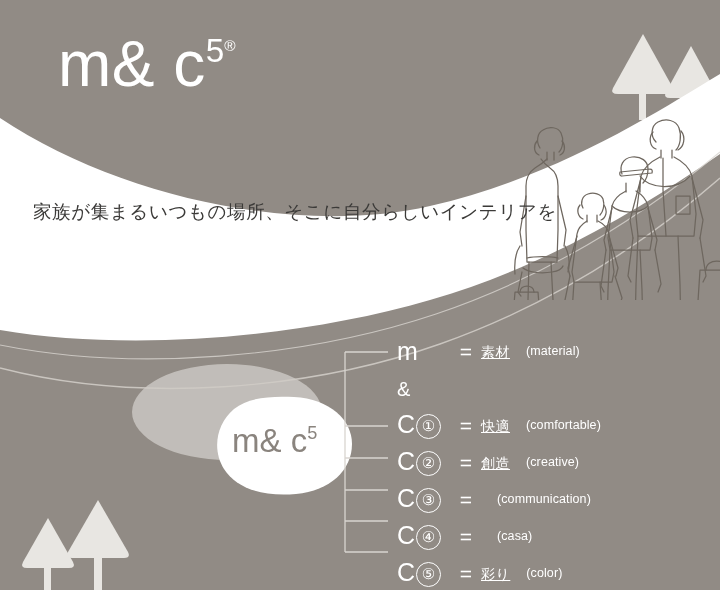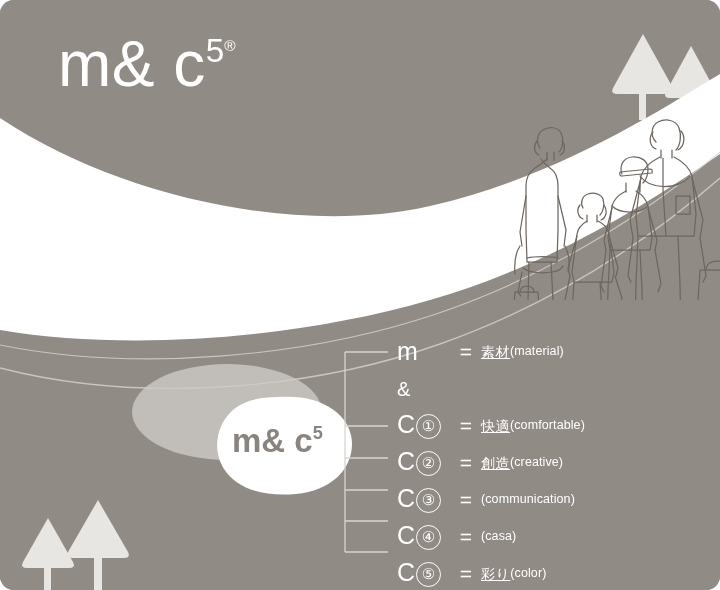--- a/index.html
+++ b/index.html
@@ -7,21 +7,20 @@
     padding: 0;
     background: #ffffff;
   }
   #poster {
     position: relative;
     width: 720px;
     height: 590px;
     overflow: hidden;
     background: #918b85;
     font-family: "Liberation Sans", "DejaVu Sans", sans-serif;
-    border-radius: 14px;
   }
   #artboard {
     position: absolute;
     inset: 0;
     width: 720px;
     height: 590px;
   }
   
   .wordmark {
     position: absolute;
@@ -56,21 +55,21 @@
     letter-spacing: 0.6px;
     white-space: nowrap;
   }
   
   .blobmark {
     position: absolute;
     left: 232px;
     top: 424px;
     color: #8a847e;
     font-size: 33px;
-    font-weight: 700;
+    font-weight: 400;
     line-height: 1;
     white-space: nowrap;
     user-select: none;
   }
   .blobmark .sup {
     font-size: 0.55em;
     vertical-align: 0.70em;
   }
   
   .legend {
@@ -113,21 +112,21 @@
   }
   .lg-jp {
     font-size: 14px;
     letter-spacing: 0.5px;
     line-height: 1;
     text-decoration: underline;
   }
   .lg-jp .gap { display: inline-block; width: 17px; }
   .lg-en {
     font-size: 12.5px;
-    margin-left: 0;
+    margin-left: 16px;
     letter-spacing: 0.1px;
     line-height: 1;
   }
   .legend-row.amp .lg-key { font-size: 20px; }
 </style>
 </head>
 <body>
 
 <div id="poster">
 
@@ -293,20 +292,21 @@
       <line x1="345" y1="521" x2="388" y2="521"></line>
       <line x1="345" y1="552" x2="388" y2="552"></line>
     </g>
   </svg>
 
   <div class="wordmark">
     <span>m&amp; c</span><span class="sup">5</span><span class="reg">®</span>
   </div>
 
   <div class="tagline">
+    <div>家族が集まるいつもの場所、そこに自分らしいインテリアを</div>
   </div>
 
   <div class="blobmark">
     <span>m&amp; c</span><span class="sup">5</span>
   </div>
 
   <div class="legend">
 
     <div class="legend-row">
       <span class="lg-key">

